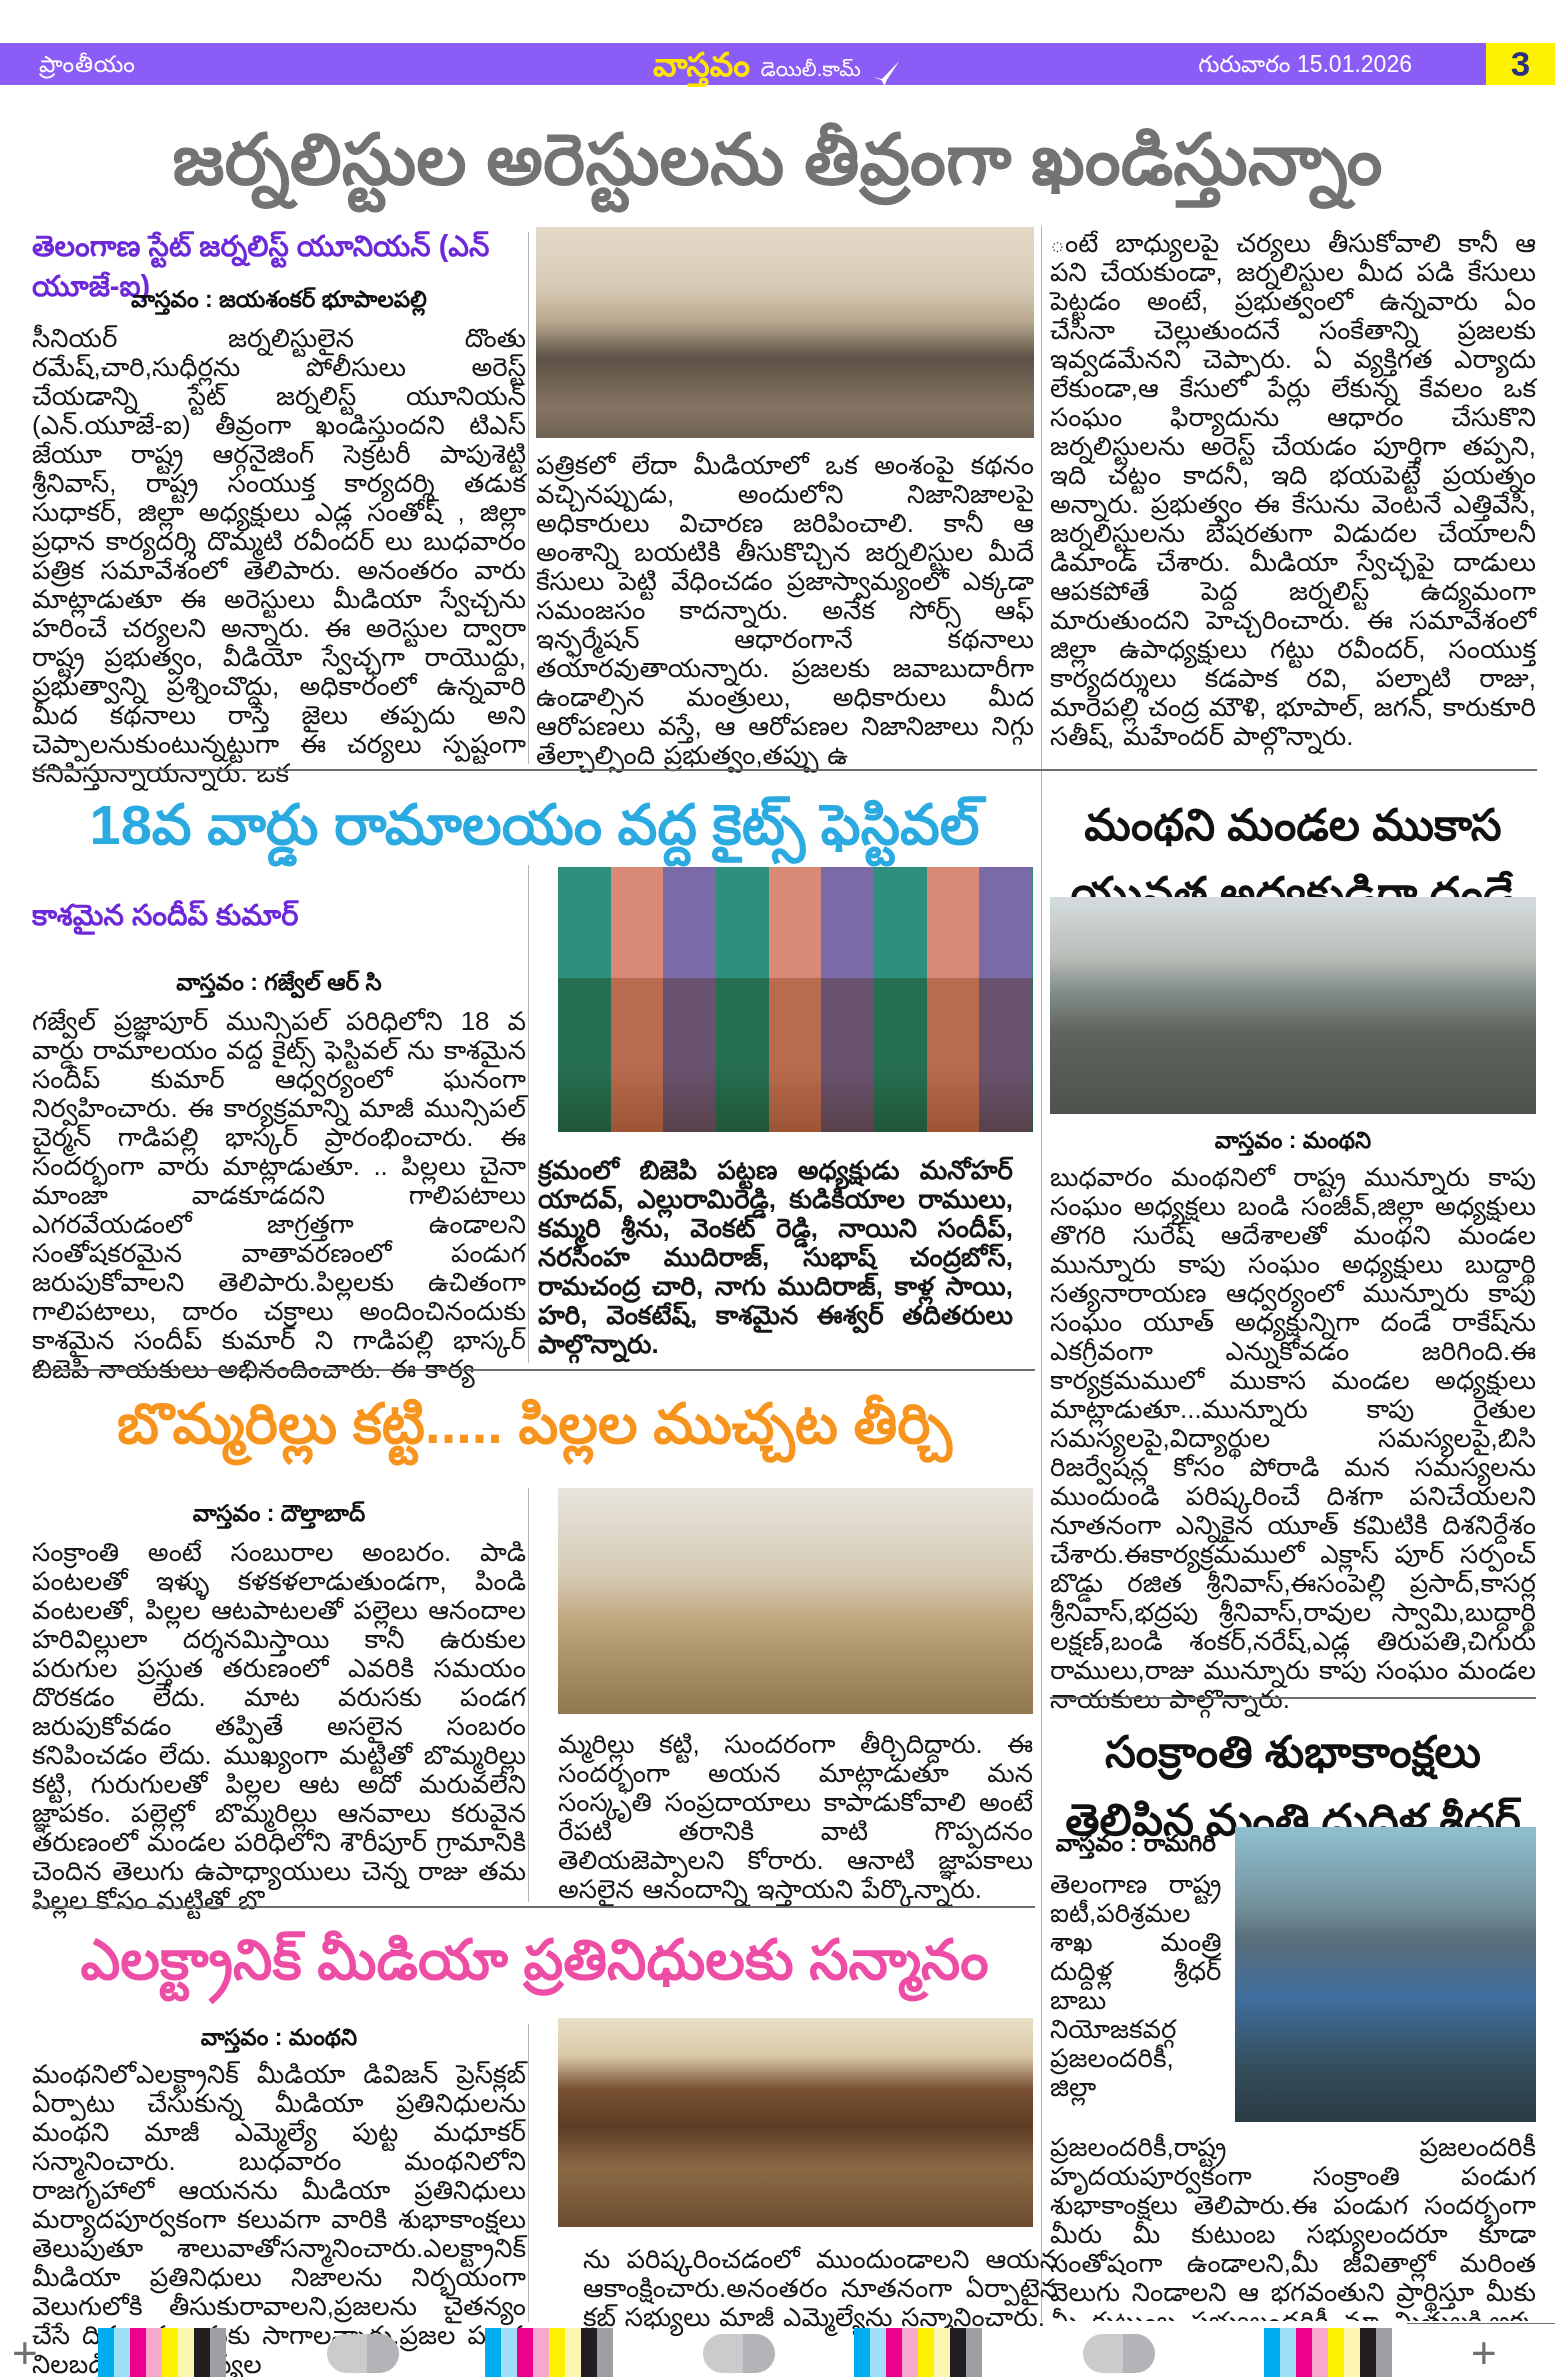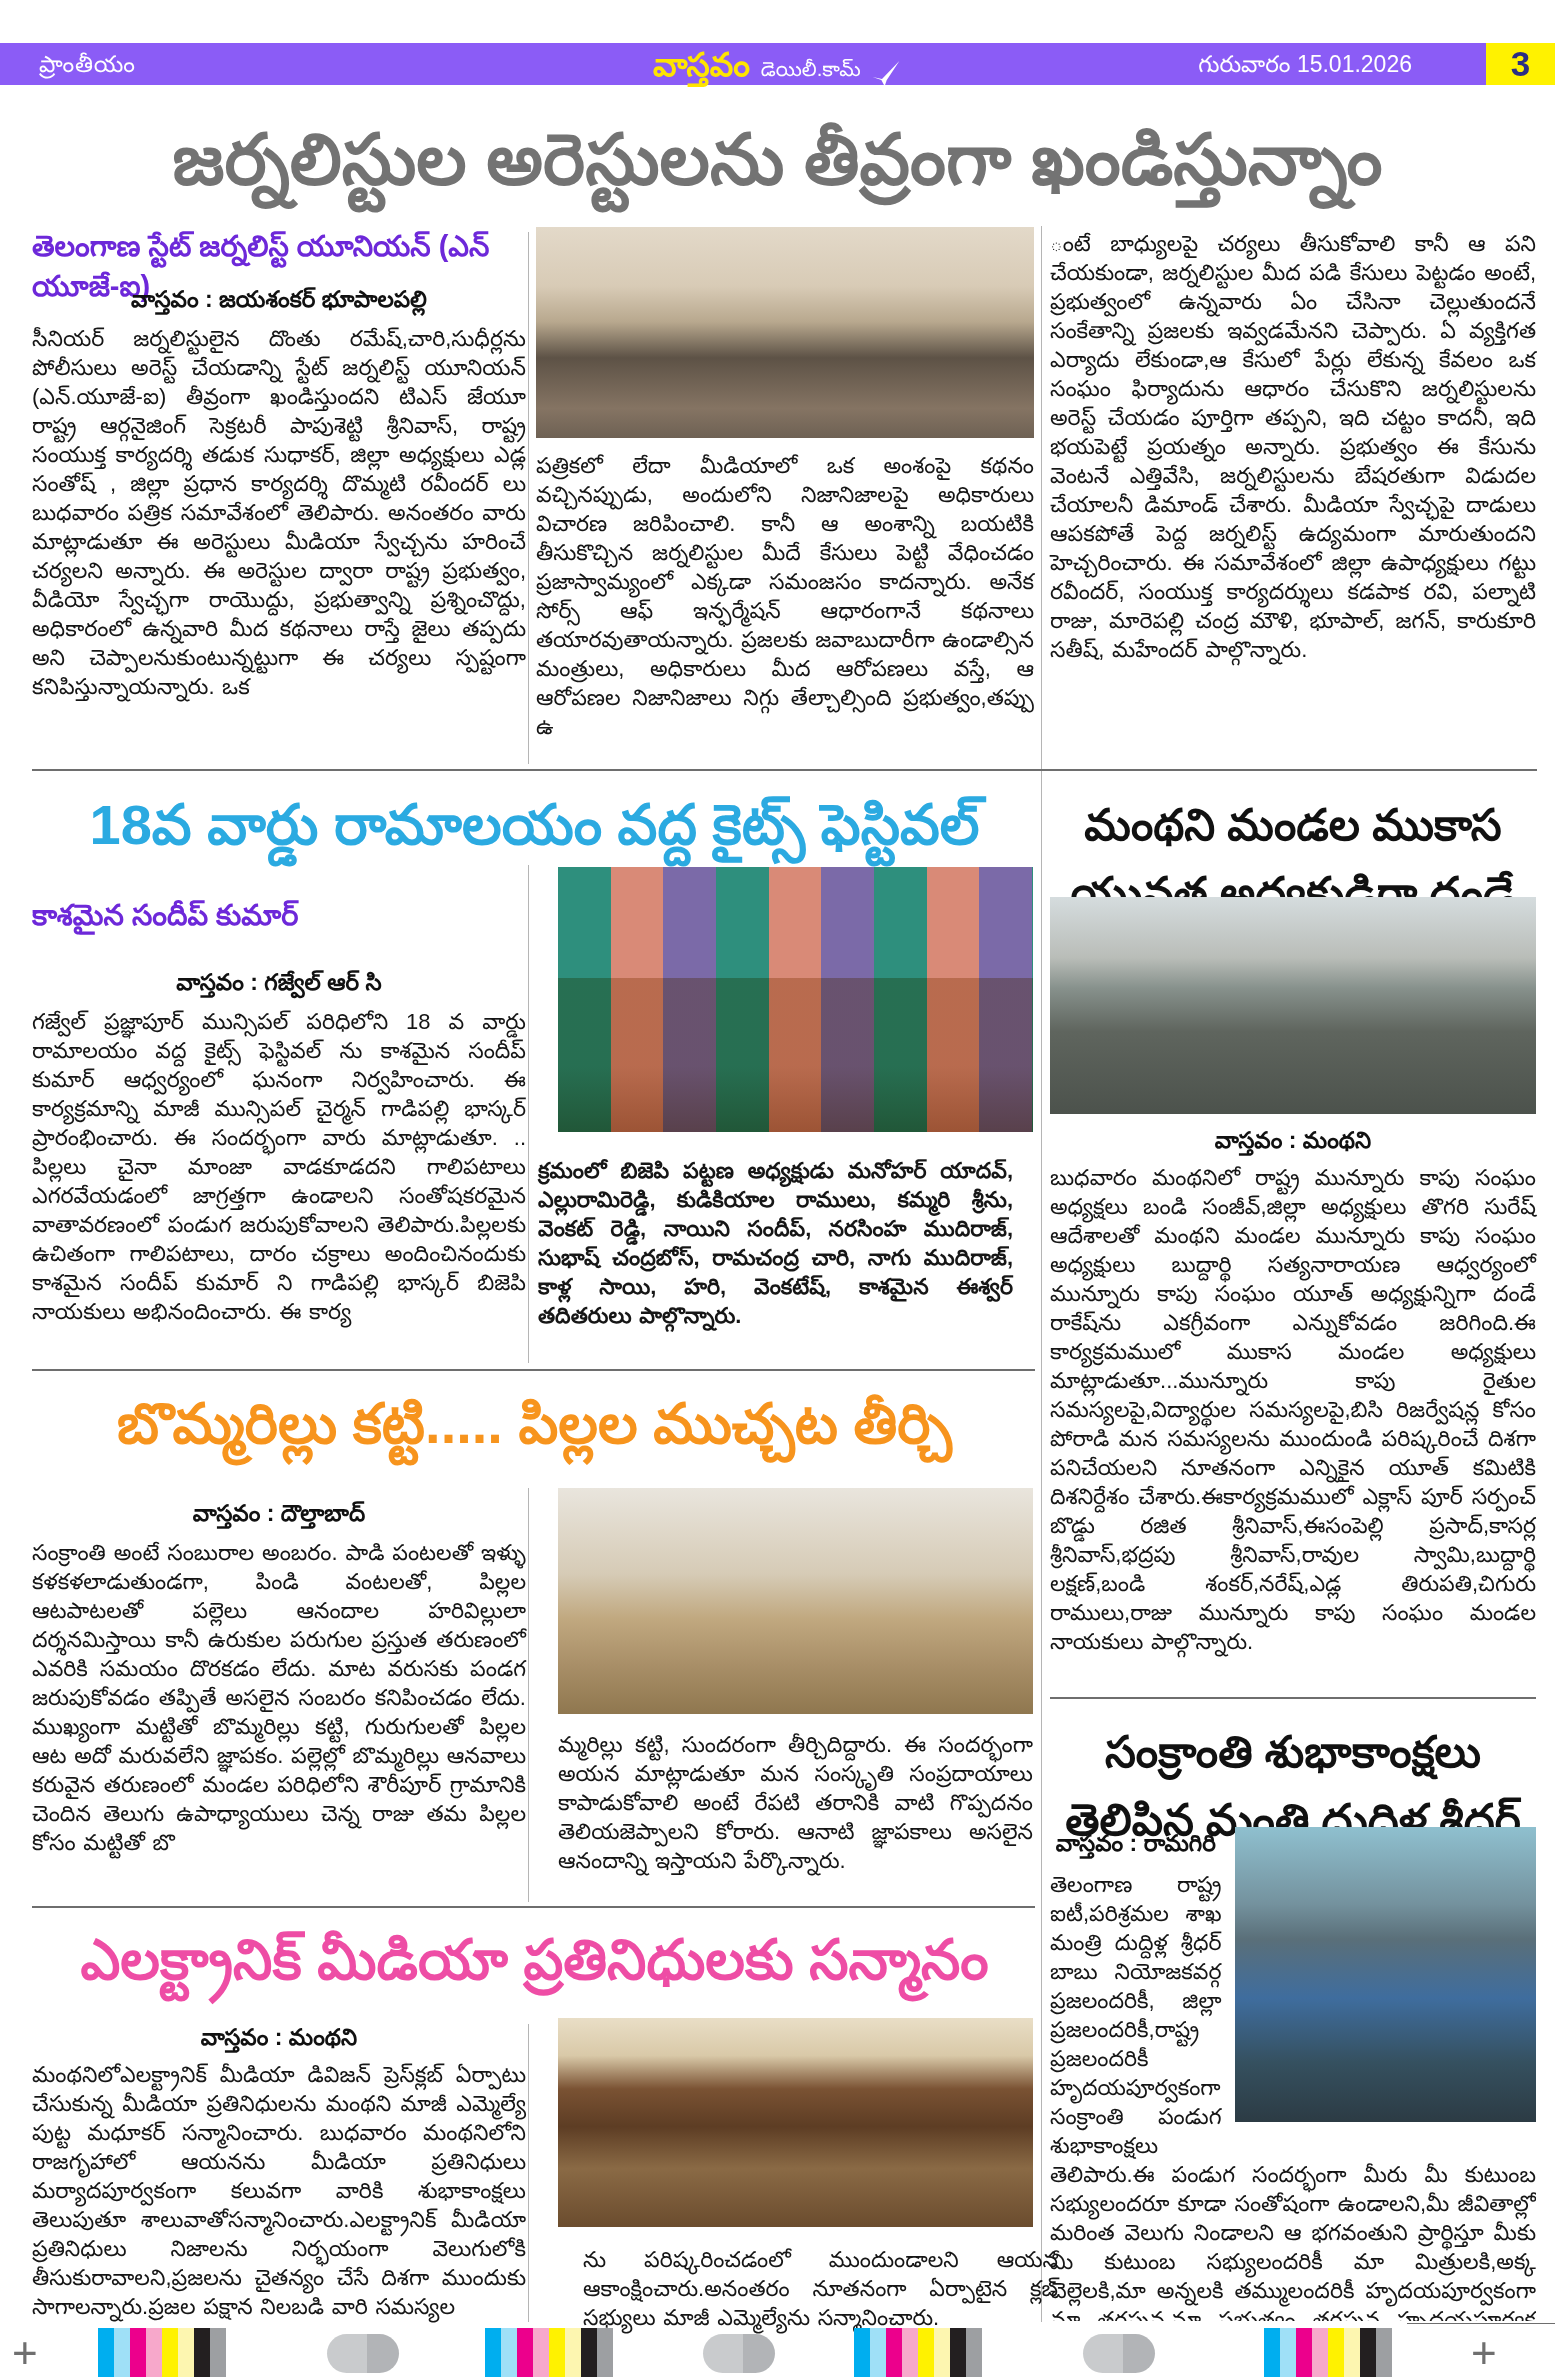--- a/index.html
+++ b/index.html
@@ -21,21 +21,21 @@
   
   .h1-main{top:98px;left:0;width:1555px;text-align:center;font-size:71px;font-weight:bold;color:#737373;line-height:124px;}
   .h2{font-weight:bold;text-align:center;line-height:1.45;}
   .h2-cyan{color:#2BAAE1;font-size:56px;}
   .h2-orange{color:#F7941D;font-size:56px;}
   .h2-pink{color:#EE4DA5;font-size:56px;}
   .h3-black{color:#111111;font-size:44px;font-weight:bold;text-align:center;line-height:1.55;}
   .subhead{font-size:29px;font-weight:bold;text-align:left;color:#6d28d9;}
   .byline{font-size:23px;font-weight:bold;text-align:center;color:#111;}
   
-  .bodytext{font-size:22px;line-height:29px;text-align:justify;color:#161616;word-spacing:1.5px;}
+  .bodytext{font-size:26px;line-height:29px;text-align:justify;color:#161616;word-spacing:1.5px;}
   
   .hline{height:1.5px;background:#6e6e6e;}
   .vline{width:0.8px;background:#b5b5b5;}
   
   .photo{background:#c9bfae;}
   .photo-a1{background:linear-gradient(180deg,#e3d9c9 0%,#d8cbb6 28%,#b8a88e 45%,#5d5246 62%,#857463 86%,#6e6154 100%);}
   .photo-a2{background:
     repeating-linear-gradient(90deg,#2e8f7d 0 53px,#d98a77 53px 105px,#7b6aa8 105px 158px),
     linear-gradient(180deg,#00000000 0 42%,#d9c6a8 42% 75%,#b89b72 100%);
     background-blend-mode:multiply;}

